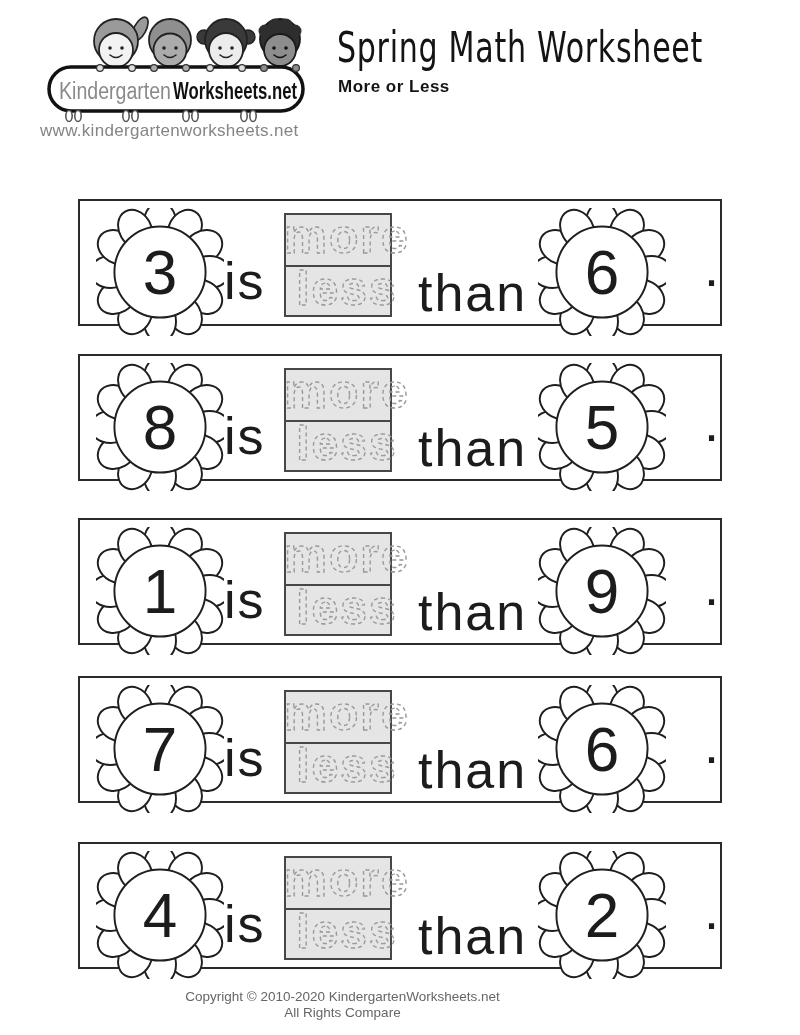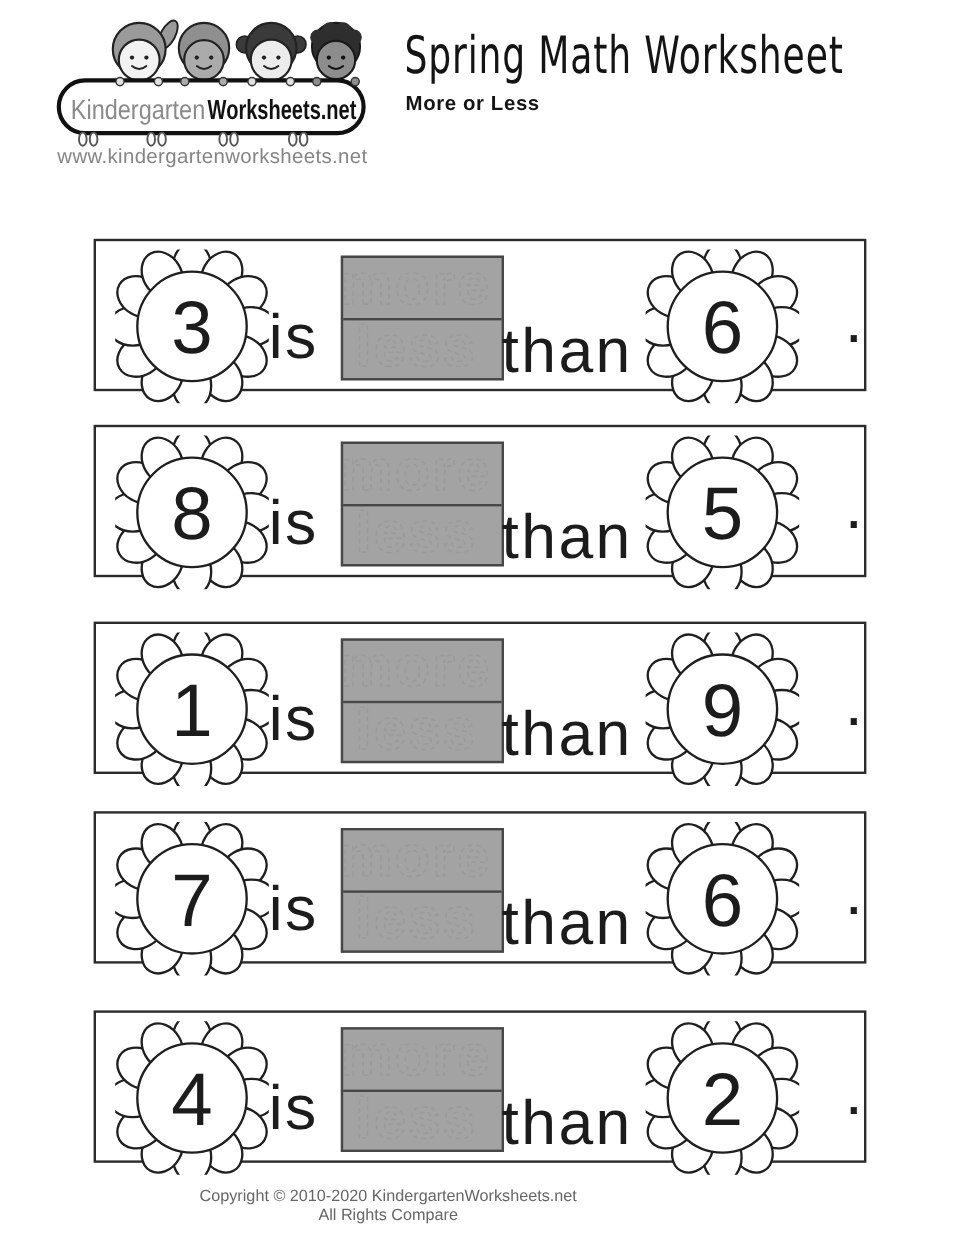--- a/index.html
+++ b/index.html
@@ -3,21 +3,21 @@
 <meta charset="utf-8">
 <style>
   html,body{margin:0;padding:0;background:#fff;}
   .page{
     position:relative;width:800px;height:1035px;background:#ffffff;
     font-family:"Liberation Sans",sans-serif;color:#111;overflow:hidden;
   }
   
   .logo-svg{position:absolute;left:46px;top:12px;width:262px;height:114px;}
   .logo-url{
-    position:absolute;left:40px;top:121px;width:274px;text-align:center;
+    position:absolute;left:40px;top:121px;width:274px;
     font-size:17px;color:#858585;letter-spacing:.3px;
   }
   .title{
     position:absolute;left:337px;top:26px;font-size:43px;line-height:1;
     color:#141414;white-space:nowrap;transform:scaleX(.70);transform-origin:left top;
     font-family:"DejaVu Sans",sans-serif;font-weight:400;letter-spacing:1px;
   }
   .subtitle{
     position:absolute;left:338px;top:77px;font-size:17px;font-weight:700;
     letter-spacing:.5px;color:#141414;
@@ -40,37 +40,37 @@
     font-family:"Liberation Sans",sans-serif;font-size:64px;fill:#1c1c1c;
     text-anchor:middle;
   }
   .word{
     position:absolute;top:54px;font-size:52px;line-height:1;color:#1c1c1c;
     letter-spacing:2px;font-family:"Liberation Sans",sans-serif;
   }
   .word-is{left:144px;}
   .word-than{left:338px;margin-top:12px;}
   .tracebox{
-    position:absolute;left:204px;top:12px;width:136px;height:104px;
-    border:2px solid #474747;box-sizing:border-box;background:#a3a3a3;font-weight:bold;
+    position:absolute;left:204px;top:12px;width:108px;height:104px;
+    border:2px solid #474747;box-sizing:border-box;background:#e5e5e5;font-weight:bold;
   }
   .trace-divider{position:absolute;left:0;top:50px;width:100%;height:2px;background:#474747;}
   .tracesvg{position:absolute;left:0;top:0;width:122px;height:100px;}
   .trace{
     font-family:"Liberation Sans",sans-serif;font-size:48px;letter-spacing:2px;
     fill:none;stroke:#9b9b9b;stroke-width:1.4;stroke-dasharray:4 3;text-anchor:middle;
   }
   .period{
     position:absolute;left:624px;top:39px;font-size:54px;line-height:1;color:#1c1c1c;
   }
   .r0{top:199px}.r1{top:354px}.r2{top:518px}.r3{top:676px}.r4{top:842px}
   
   .footer{
     position:absolute;left:0;top:989px;width:647px;text-align:center;
-    color:#666;font-size:13.5px;line-height:16px;
+    color:#666;font-size:13.5px;line-height:16px;padding-left:19px;
   }
 </style>
 </head>
 <body>
 
 <svg width="0" height="0" style="position:absolute" aria-hidden="true">
   <defs>
     <g id="flower-shape" fill="#fff" stroke="#1f1f1f" stroke-width="2">
       <ellipse transform="rotate(0)" cx="0" cy="-51" rx="16.5" ry="21"></ellipse>
       <ellipse transform="rotate(30)" cx="0" cy="-51" rx="16.5" ry="21"></ellipse>

